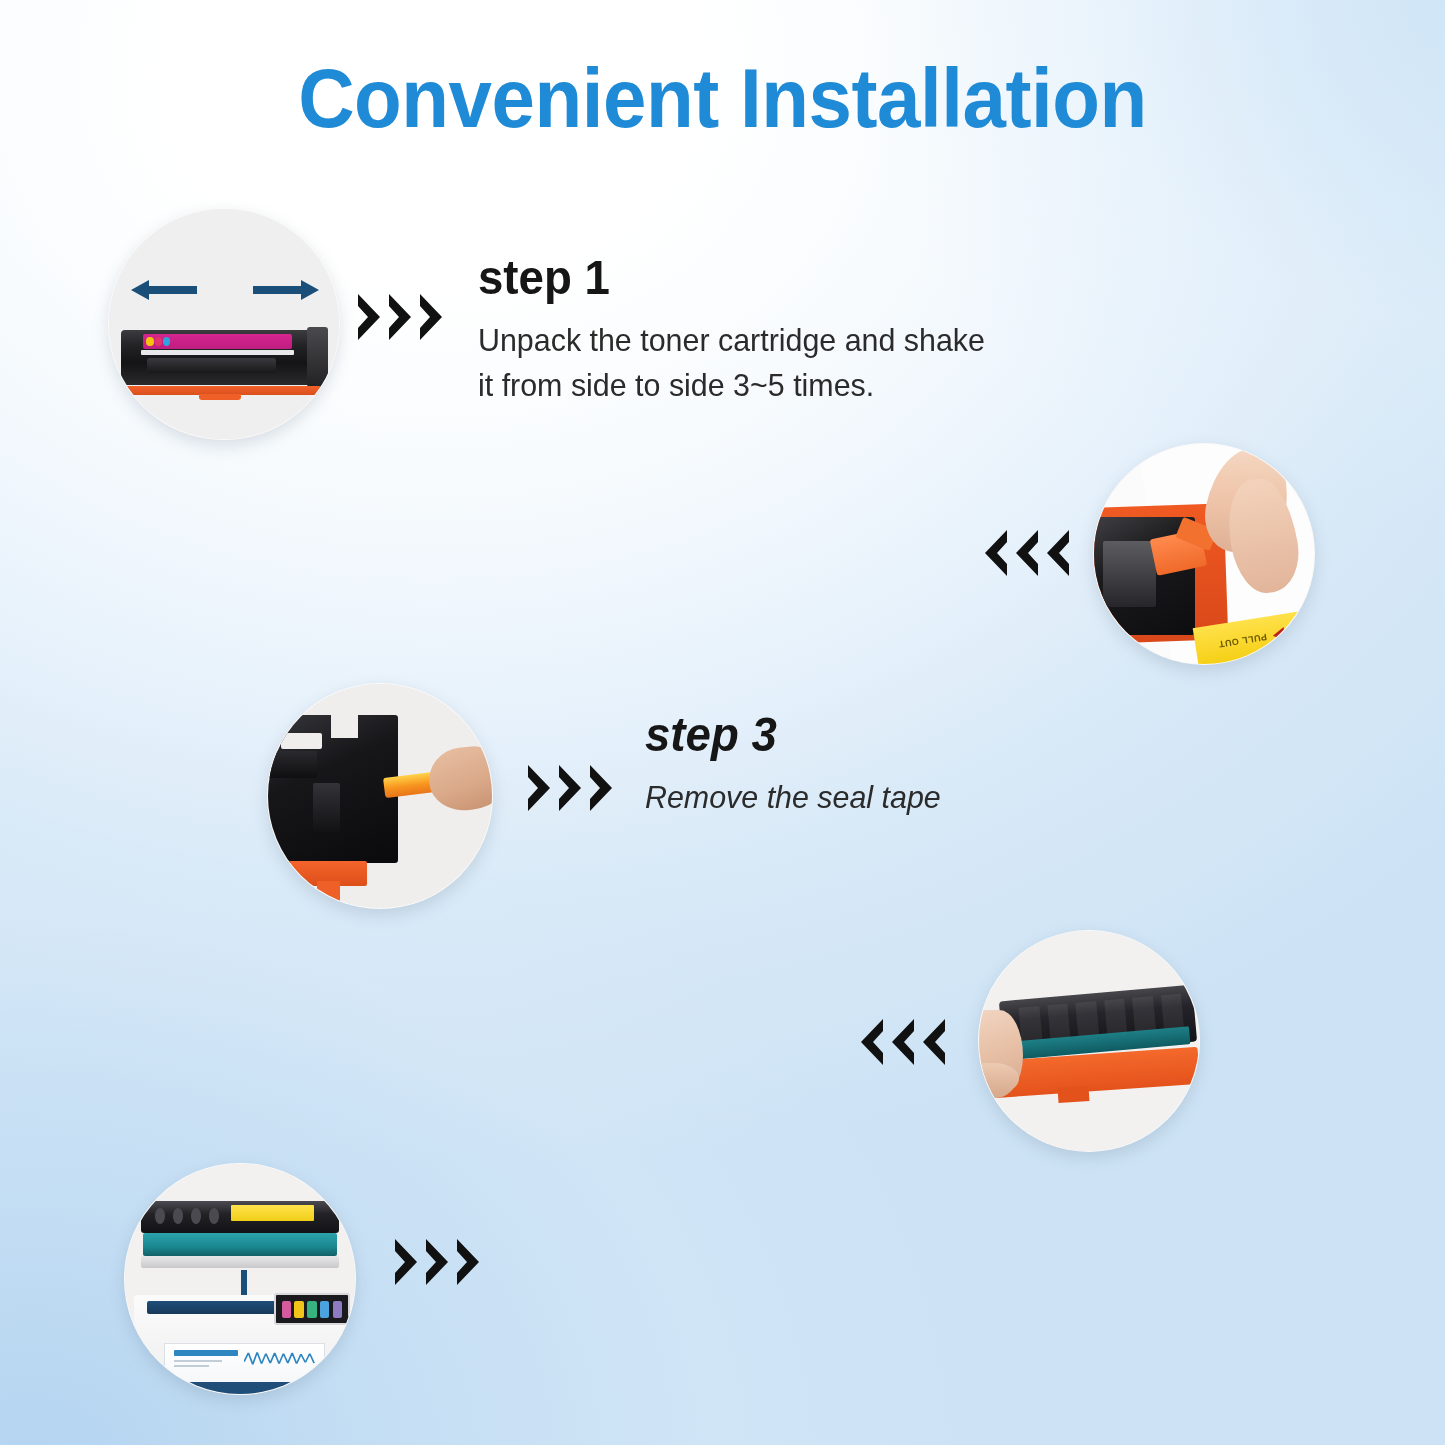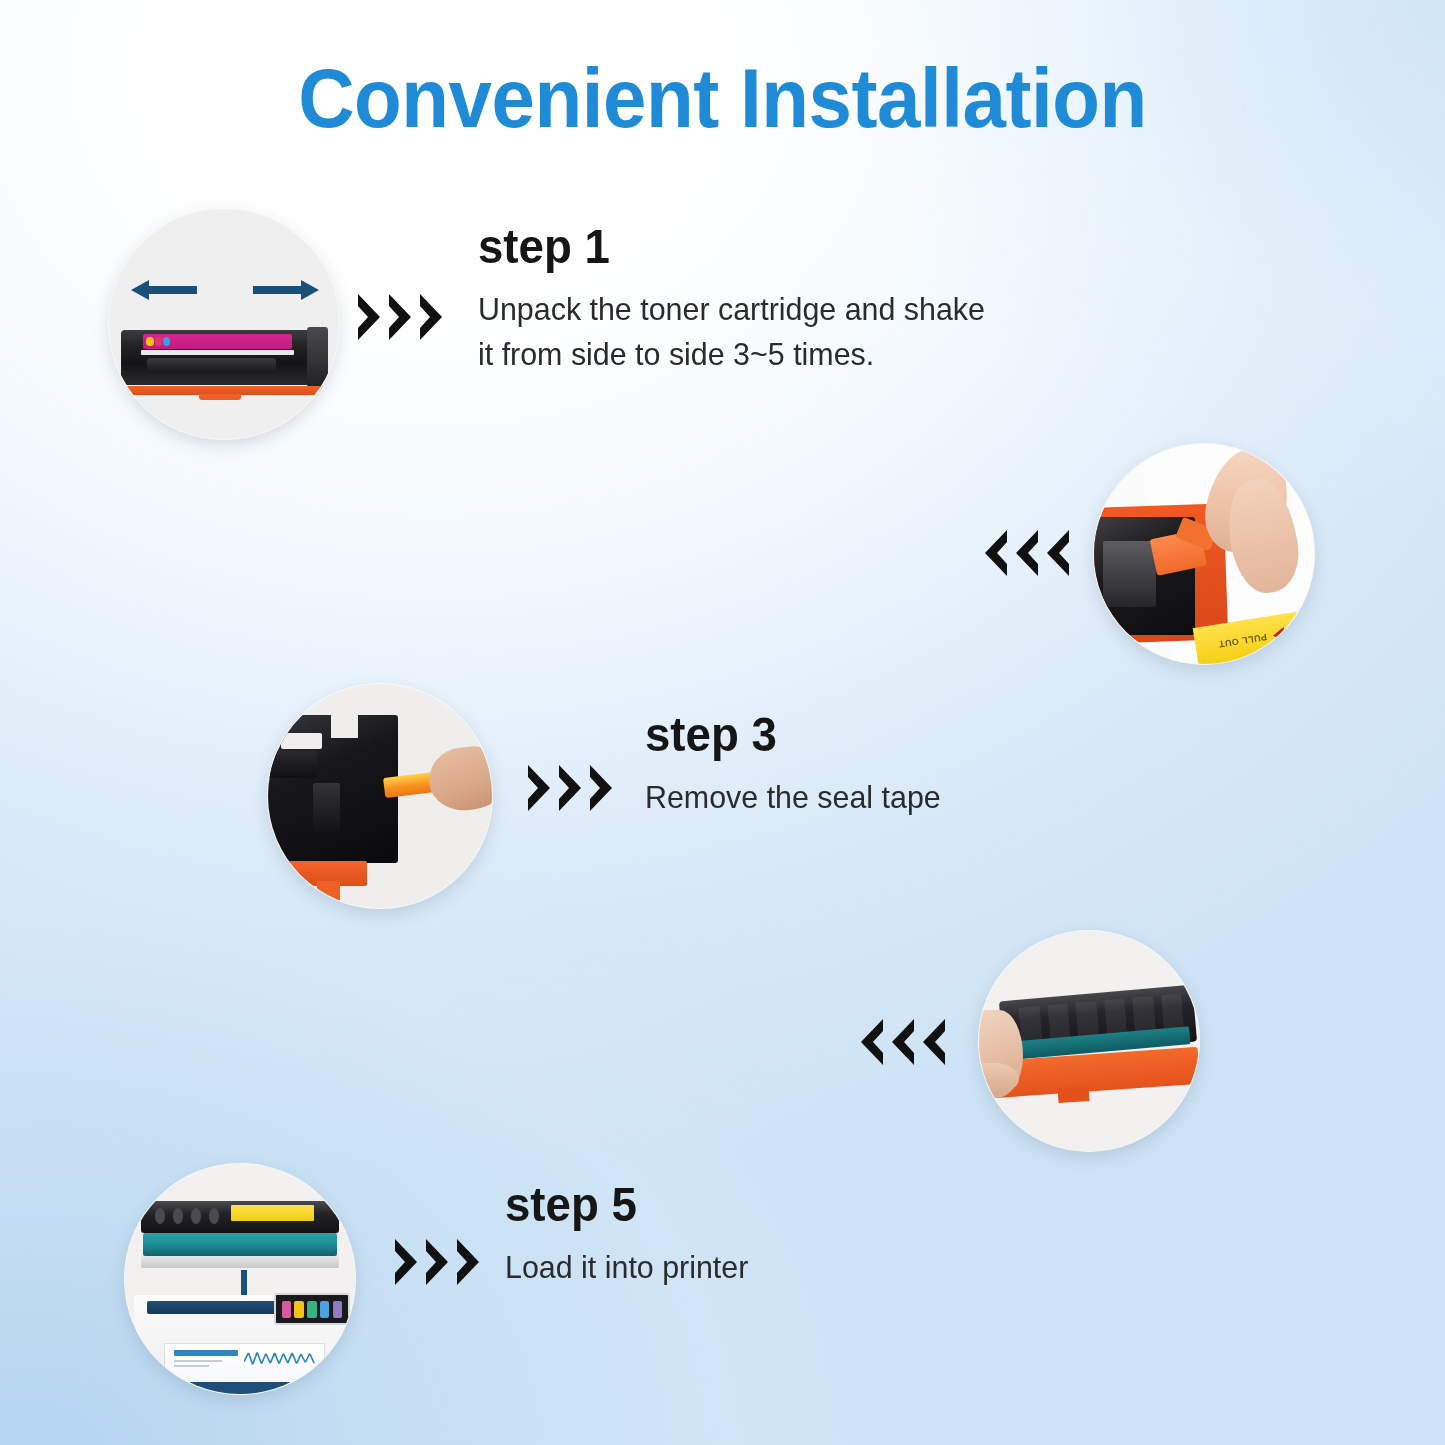--- a/index.html
+++ b/index.html
@@ -383,21 +383,21 @@
         <path d="M3 2 L25 25 L3 48 L3 36 L13 25 L3 14 Z" fill="#111111"></path>
       </svg>
     <svg width="28" height="50" viewBox="0 0 28 50">
         <path d="M3 2 L25 25 L3 48 L3 36 L13 25 L3 14 Z" fill="#111111"></path>
       </svg>
     <svg width="28" height="50" viewBox="0 0 28 50">
         <path d="M3 2 L25 25 L3 48 L3 36 L13 25 L3 14 Z" fill="#111111"></path>
       </svg>
   </div>
 
-  <div class="steptext left-al" style="left:478px; top:222px; width:640px;">
+  <div class="steptext left-al" style="left:478px; top:253px; width:640px;">
     <div class="hd">step 1</div>
     <div class="bd" style="margin-top:14px;">Unpack the toner cartridge and shake
 it from side to side 3~5 times.</div>
   </div>
 
   <div class="circle" style="left:1093px; top:443px; width:222px; height:222px;">
     <div class="photo">
       <div class="s2-bg"></div>
       <div class="s2-white"></div>
       <div class="s2-orangeframe"></div>
@@ -449,21 +449,21 @@
         <path d="M3 2 L25 25 L3 48 L3 36 L13 25 L3 14 Z" fill="#111111"></path>
       </svg>
     <svg width="28" height="50" viewBox="0 0 28 50">
         <path d="M3 2 L25 25 L3 48 L3 36 L13 25 L3 14 Z" fill="#111111"></path>
       </svg>
     <svg width="28" height="50" viewBox="0 0 28 50">
         <path d="M3 2 L25 25 L3 48 L3 36 L13 25 L3 14 Z" fill="#111111"></path>
       </svg>
   </div>
 
-  <div class="steptext left-al" style="left:645px; top:710px; width:600px;">
+  <div class="steptext left-al" style="left:645px; top:710px; width:600px;font-style:italic;">
     <div class="hd">step 3</div>
     <div class="bd" style="margin-top:14px;">Remove the seal tape</div>
   </div>
 
   <div class="circle" style="left:978px; top:930px; width:222px; height:222px;">
     <div class="photo">
       <div class="s4-bg"></div>
       <div class="s4-cart">
         <div class="s4-ribs">
             <i></i>
@@ -540,18 +540,14 @@
         <path d="M3 2 L25 25 L3 48 L3 36 L13 25 L3 14 Z" fill="#111111"></path>
       </svg>
     <svg width="28" height="50" viewBox="0 0 28 50">
         <path d="M3 2 L25 25 L3 48 L3 36 L13 25 L3 14 Z" fill="#111111"></path>
       </svg>
     <svg width="28" height="50" viewBox="0 0 28 50">
         <path d="M3 2 L25 25 L3 48 L3 36 L13 25 L3 14 Z" fill="#111111"></path>
       </svg>
   </div>
 
-  <div class="steptext left-al" style="left:505px; top:1180px; width:600px;">
-    <div class="hd">step 5</div>
-    <div class="bd" style="margin-top:14px;">Load it into printer</div>
-  </div>
 
 </div>
 
 </body></html>

